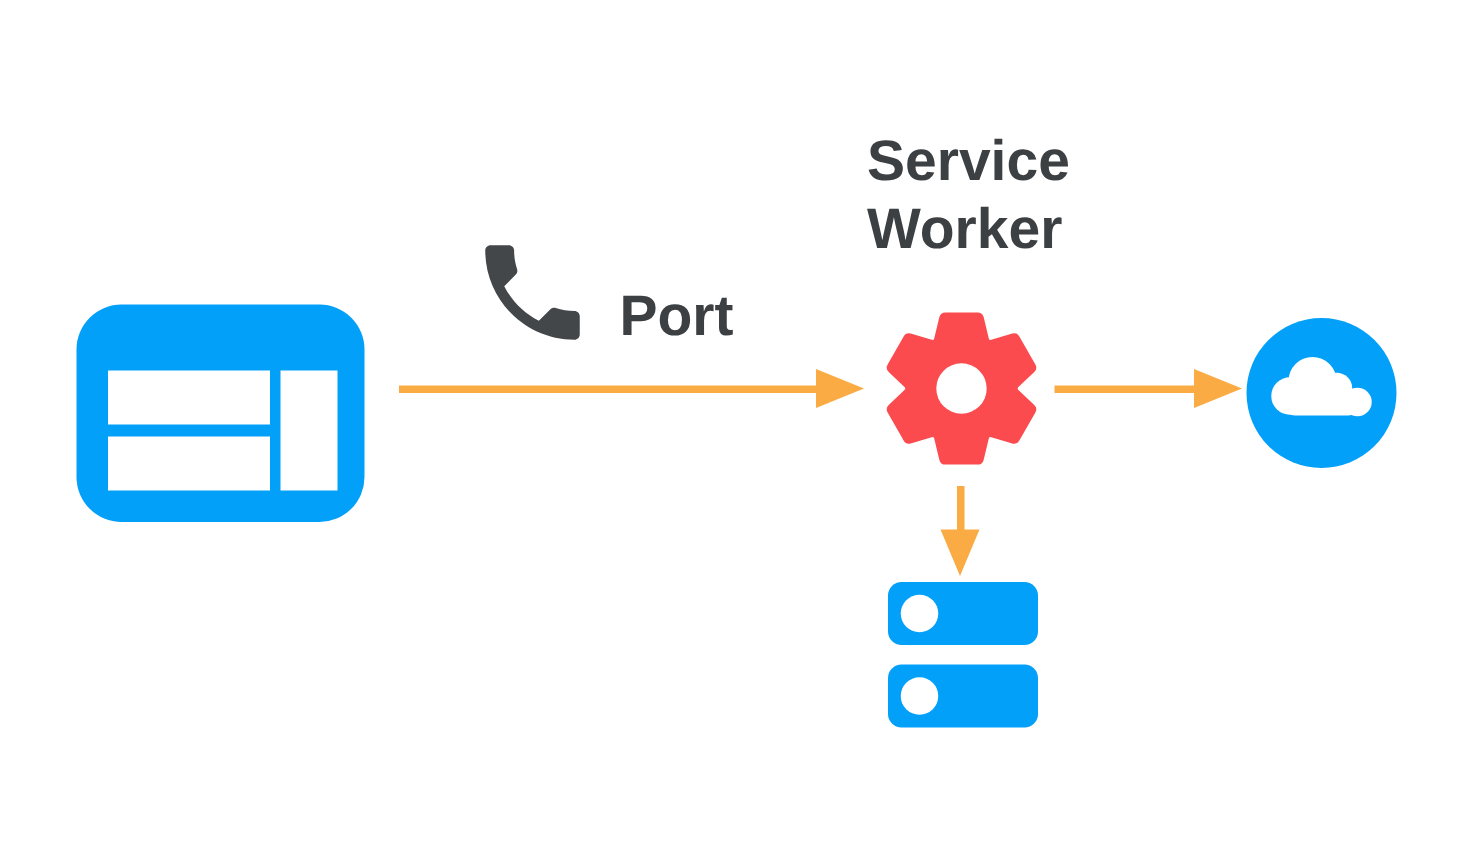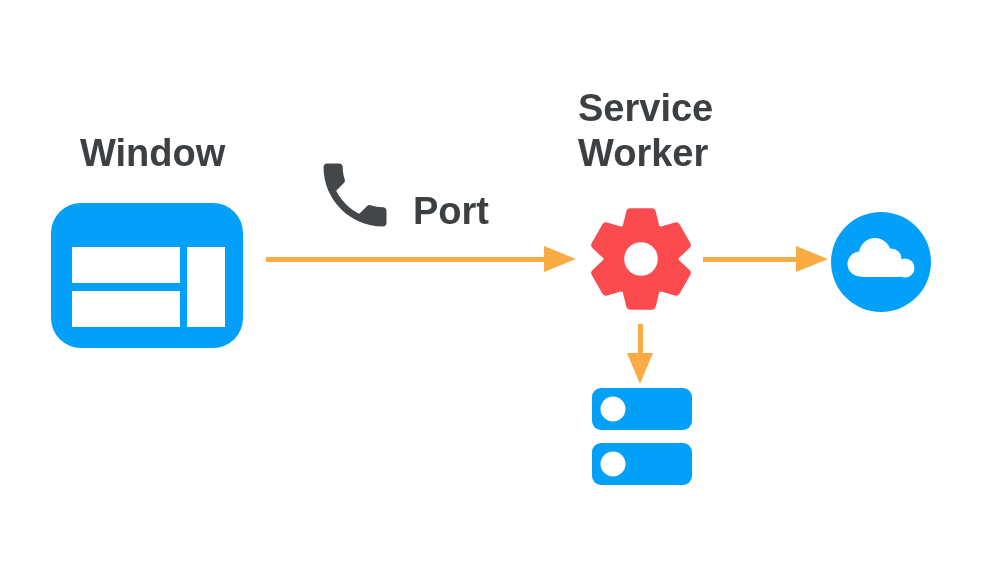--- a/index.html
+++ b/index.html
@@ -66,21 +66,20 @@
     border-right: 13px solid transparent;
     border-top: 31px solid var(--orange, #FAAB43);
   }
   svg { display: block; width: 100%; height: 100%; overflow: visible; }
 </style>
 </head>
 <body>
 
 <div class="canvas">
 
-  <div class="label" id="window-label">Window</div>
 
   <div class="label" id="sw-label">Service
 Worker</div>
 
   <div class="label" id="port-label">Port</div>
 
   <div class="icon" id="window-icon">
     <svg viewBox="0 0 192 145" xmlns="http://www.w3.org/2000/svg" aria-hidden="true">
       <rect x="0" y="0" width="192" height="145" rx="30" fill="currentColor"></rect>
       <rect x="21" y="44" width="108" height="36" fill="#ffffff"></rect>

